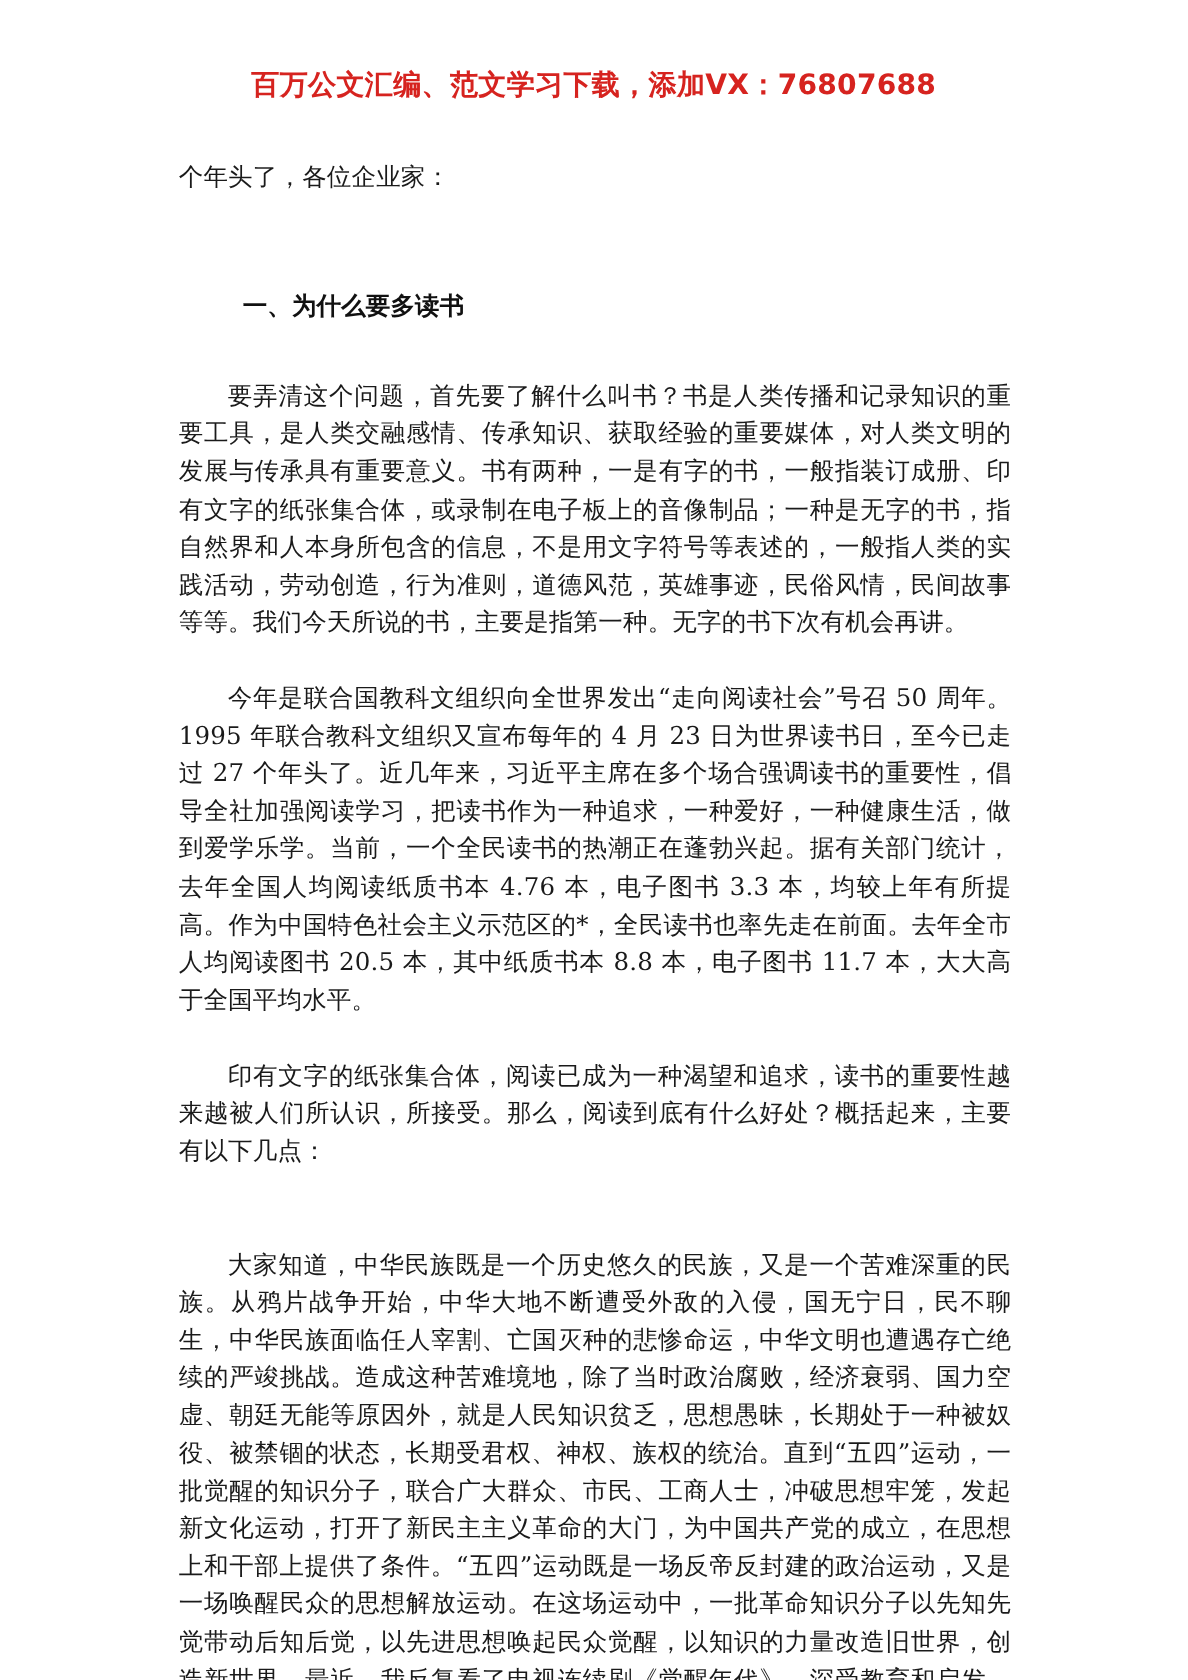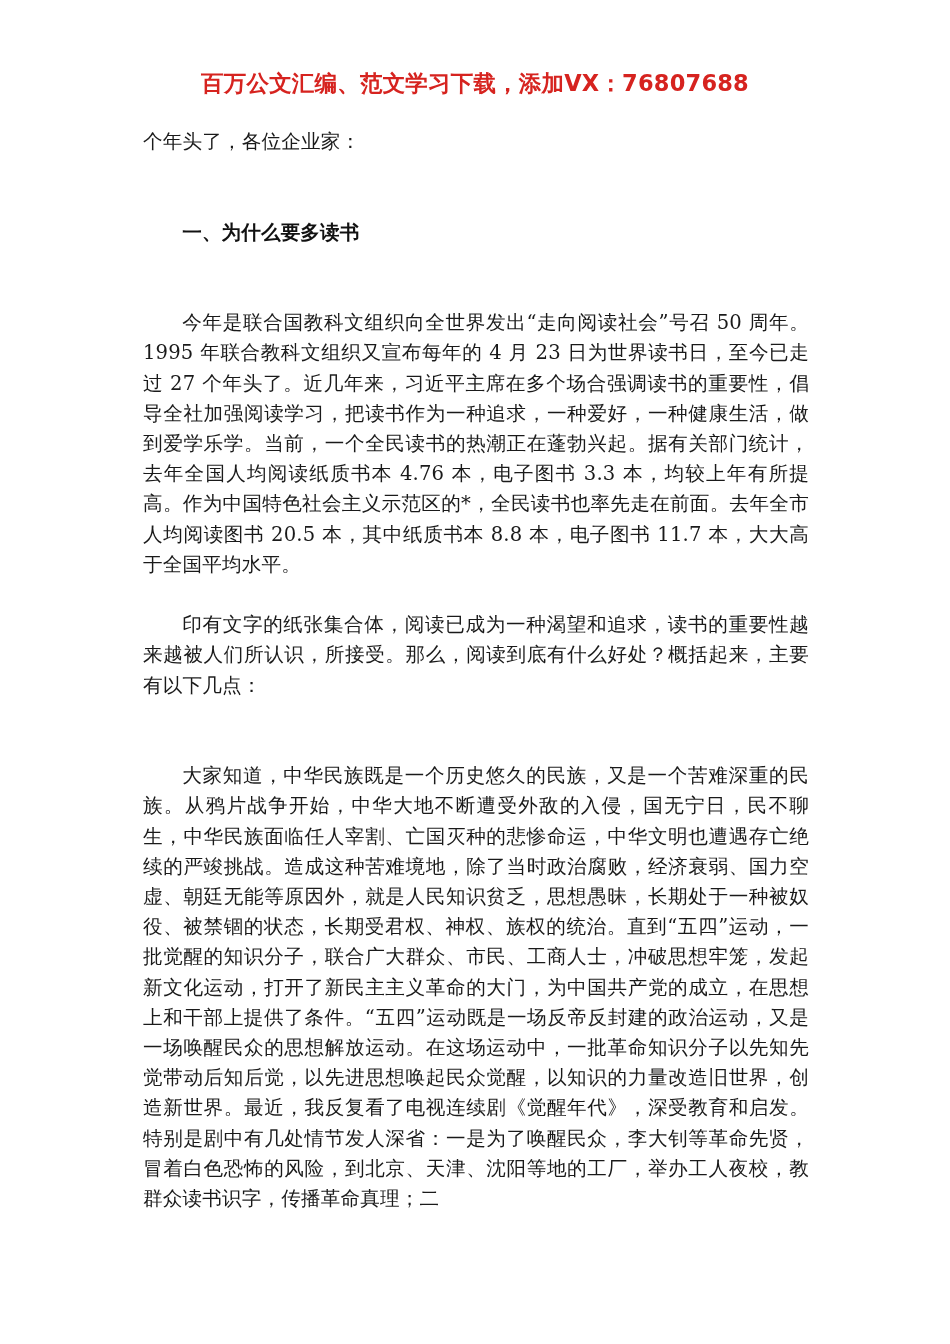--- a/index.html
+++ b/index.html
@@ -17,21 +17,21 @@
   }
   .page {
     position: relative;
     width: 950px;
     height: 1344px;
     background: #ffffff;
     box-sizing: border-box;
   }
   .watermark-header {
     position: absolute;
-    top: 68px;
+    top: 52px;
     left: 0;
     width: 950px;
     text-align: center;
     color: #d6231f;
     font-family: "DejaVu Sans", "Liberation Sans", sans-serif;
     font-weight: bold;
     font-size: 22.5px;
     letter-spacing: 0.2px;
     white-space: nowrap;
   }
@@ -48,21 +48,21 @@
     line-height: 30.2px;
     color: #1a1a1a;
     text-align: justify;
     text-justify: inter-ideograph;
     letter-spacing: 0.15px;
   }
   p.indent {
     text-indent: 2em;
   }
   p.heading {
-    margin: 0;
+    margin: 12px;
     font-family: "DejaVu Sans", "Liberation Sans", sans-serif;
     font-weight: bold;
     font-size: 19.6px;
     line-height: 30.2px;
     color: #111111;
     text-indent: 2em;
     letter-spacing: 0.1px;
   }
   .gap {
     height: 30.2px;
@@ -84,20 +84,21 @@
 
     <div class="gap-sm"></div>
 
 
     <div class="gap"></div>
 
     <p class="heading">一、为什么要多读书</p>
 
     <div class="gap"></div>
 
+    <p class="body-text indent">要弄清这个问题，首先要了解什么叫书？书是人类传播和记录知识的重要工具，是人类交融感情、传承知识、获取经验的重要媒体，对人类文明的发展与传承具有重要意义。书有两种，一是有字的书，一般指装订成册、印有文字的纸张集合体，或录制在电子板上的音像制品；一种是无字的书，指自然界和人本身所包含的信息，不是用文字符号等表述的，一般指人类的实践活动，劳动创造，行为准则，道德风范，英雄事迹，民俗风情，民间故事等等。我们今天所说的书，主要是指第一种。无字的书下次有机会再讲。</p>
 
     <div class="gap"></div>
 
     <p class="body-text indent">今年是联合国教科文组织向全世界发出“走向阅读社会”号召 50 周年。1995 年联合教科文组织又宣布每年的 4 月 23 日为世界读书日，至今已走过 27 个年头了。近几年来，习近平主席在多个场合强调读书的重要性，倡导全社加强阅读学习，把读书作为一种追求，一种爱好，一种健康生活，做到爱学乐学。当前，一个全民读书的热潮正在蓬勃兴起。据有关部门统计，去年全国人均阅读纸质书本 4.76 本，电子图书 3.3 本，均较上年有所提高。作为中国特色社会主义示范区的*，全民读书也率先走在前面。去年全市人均阅读图书 20.5 本，其中纸质书本 8.8 本，电子图书 11.7 本，大大高于全国平均水平。</p>
 
     <div class="gap"></div>
 
     <p class="body-text indent">印有文字的纸张集合体，阅读已成为一种渴望和追求，读书的重要性越来越被人们所认识，所接受。那么，阅读到底有什么好处？概括起来，主要有以下几点：</p>
 
     <div class="gap"></div>

